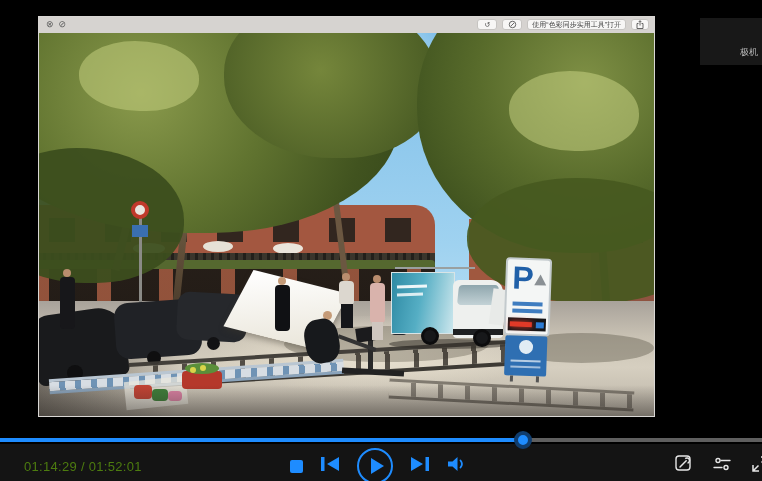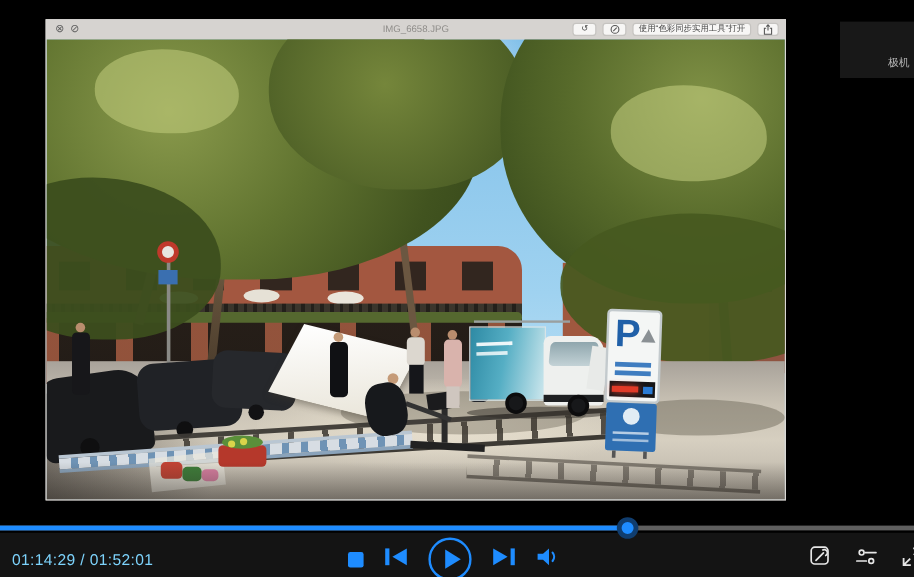--- a/index.html
+++ b/index.html
@@ -36,42 +36,41 @@
   .side-panel { left:700px; top:18px; width:62px; height:47px; background:#181818; }
   .side-panel span { position:absolute; right:4px; top:18px; font-size:9px; color:#b5b5b5;margin-top:10px; }
 
   
   .controls-bar { left:0; right:0; bottom:0; height:37px; background:#141414; }
   .seekbar { left:0; top:438px; width:762px; height:4px; background:#5f5f5f; }
   .seek-fill { position:absolute; left:0; top:0; height:100%; background:var(--accent); }
   .seek-knob { position:absolute; top:2px; width:10px; height:10px; border-radius:50%;
                background:var(--accent); border:4px solid #103d6e;
                transform:translate(-50%,-50%); box-sizing:content-box; }
-  .time { left:10px; bottom:7px; font-size:13px; color:#7dd3fc; letter-spacing:.3px; }
+  .time { left:24px; bottom:7px; font-size:13px; color:#4d7c0f; letter-spacing:.3px; }
   .center-controls { left:290px; top:449px; display:flex; align-items:center; gap:17px;
                      height:34px; color:var(--accent); }
   .ic-stop { width:13px; height:13px; background:var(--accent); border-radius:2px; }
   .play-circle { width:36px; height:36px; border:2px solid var(--accent); border-radius:50%;
                  display:flex; align-items:center; justify-content:center; }
   .play-tri { width:0; height:0; border-top:8px solid transparent; border-bottom:8px solid transparent;
               border-left:13px solid var(--accent); margin-left:4px; }
   .right-controls { right:-6px; top:455px; display:flex; align-items:center; gap:21px; color:#e6e6e6; }
   svg { overflow:visible; }
 </style>
 </head>
 <body>
 
 <div class="abs viewer">
 
   <div class="titlebar">
     <div class="tb-left">
       <span>⊗</span>
       <span>⊘</span>
     </div>
-    <div class="tb-title">IMG_6658.JPG</div>
     <div class="tb-right">
       <span class="tb-btn" style="width:20px;">↺</span>
       <span class="tb-btn" style="width:20px;">
         <svg width="9" height="9" viewBox="0 0 10 10">
             <circle cx="5" cy="5" r="3.6" fill="none" stroke="#555" stroke-width="1"></circle>
             <path d="M3.4 6.6 L6.6 3.4" stroke="#555" stroke-width="1"></path>
           </svg>
       </span>
       <span class="tb-btn">使用“色彩同步实用工具”打开</span>
       <span class="tb-btn" style="width:18px;">

